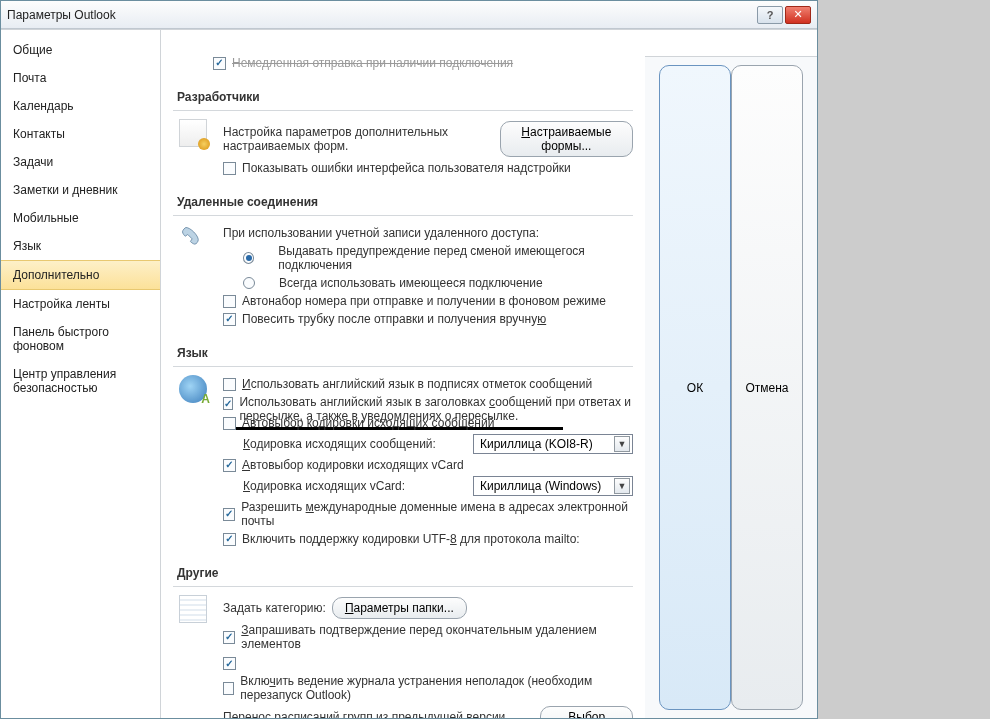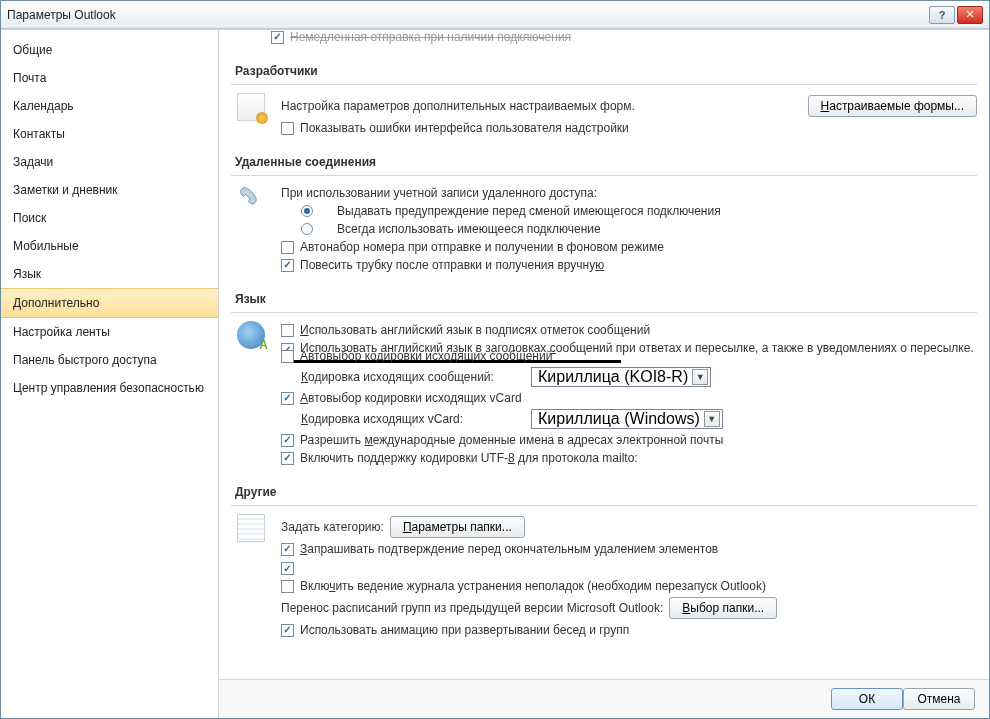--- a/index.html
+++ b/index.html
@@ -1,19 +1,19 @@
 <!DOCTYPE html>
 <html><head>
 <meta charset="utf-8">
 <style>
 * { box-sizing: border-box; margin: 0; padding: 0; }
 body { font-family: "Segoe UI", Tahoma, sans-serif; font-size: 12px; background: #ccc; }
 
 .dialog {
-  width: 990px; height: 719px;
+  width: 818px; height: 719px;
   background: #fff;
   border: 1px solid #6b8e9f;
   display: flex; flex-direction: column;
   position: relative;
 }
 .titlebar {
   height: 28px;
   background: linear-gradient(#fdfdfd, #e8edf3);
   border-bottom: 1px solid #c0c8d0;
   display: flex; align-items: center;
@@ -48,21 +48,21 @@
   padding: 7px 12px;
   cursor: pointer;
   color: #222;
 }
 .sidebar-item.selected {
   background: linear-gradient(#fdf0c8, #fce199);
   border-top: 1px solid #e8c870;
   border-bottom: 1px solid #e8c870;
 }
 
-.content-wrap { flex: 1; display: flex; flex-direction: column; min-height: 0; }
+.content-wrap { flex: 1; display: flex; flex-direction: row; min-height: 0; margin-top: 26px; }
 .content {
   flex: 1; overflow-y: scroll;
   padding: 0 12px 12px 12px;
   background: #fff;
 }
 .truncated-row {
   color: #333;
   padding: 0 0 2px 40px;
   display:flex; align-items:center; gap:6px;
 }
@@ -95,38 +95,38 @@
 .checkbox.checked::after { content: "✓"; font-weight: bold; line-height: 1; }
 .radio {
   width: 12px; height: 12px; border: 1px solid #7a8a98; border-radius: 50%;
   background: #fafcfe; display: inline-flex; align-items: center; justify-content: center;
 }
 .radio.checked::after { content: ""; width: 6px; height: 6px; border-radius: 50%; background: #2a6aa8; display: block; }
 
 .btn {
   background: linear-gradient(#fdfdfd, #e8ecef);
   border: 1px solid #9aa4ae;
-  border-radius: 3px;
+  border-radius: 10px;
   padding: 3px 12px;
   font-size: 12px;
   cursor: pointer;
 }
 .btn.ok {
   border: 1px solid #6a94c0;
   background: linear-gradient(#f0f7fd, #d8e9f7);
 }
 .select {
   display: inline-flex; align-items: center;
   border: 1px solid #7a8494;
   background: #fff;
   height: 20px;
   padding: 0 2px 0 6px;
   min-width: 160px;
 }
-.select .sel-text { flex:1; font-size:16px; }
+.select .sel-text { flex:1; font-size:12px; }
 .select .sel-arrow {
   width: 16px; height: 16px; border: 1px solid #90989f;
   background: linear-gradient(#fdfdfd, #e4e9ee);
   display:flex; align-items:center; justify-content:center; font-size:9px; color:#444;
   margin-left:4px;
 }
 
 .underline-mark {
   height: 3px; background: #000; width: 340px; margin: 2px 0 2px 0;
 }
@@ -171,26 +171,25 @@
 
   <div class="body">
 
     <div class="sidebar">
       <div class="sidebar-item"><span>Общие</span></div>
       <div class="sidebar-item"><span>Почта</span></div>
       <div class="sidebar-item"><span>Календарь</span></div>
       <div class="sidebar-item"><span>Контакты</span></div>
       <div class="sidebar-item"><span>Задачи</span></div>
       <div class="sidebar-item"><span>Заметки и дневник</span></div>
-      <div class="sidebar-item"><span>Поиск</span></div>
       <div class="sidebar-item"><span>Мобильные</span></div>
       <div class="sidebar-item"><span>Язык</span></div>
       <div class="sidebar-item selected"><span>Дополнительно</span></div>
       <div class="sidebar-item"><span>Настройка ленты</span></div>
-      <div class="sidebar-item"><span>Панель быстрого доступа</span></div>
+      <div class="sidebar-item"><span>Панель быстрого фоновом</span></div>
       <div class="sidebar-item"><span>Центр управления безопасностью</span></div>
     </div>
 
     <div class="content-wrap">
       <div class="content">
 
         <div class="truncated-row">
           <span class="checkbox checked"></span>
           <span class="txt">Немедленная отправка при наличии подключения</span>
         </div>

